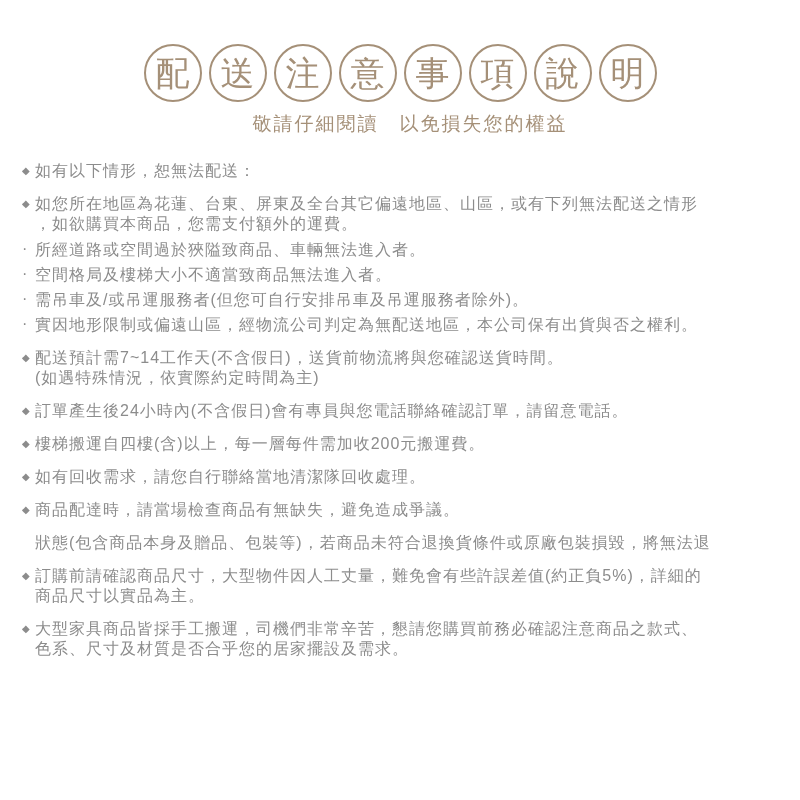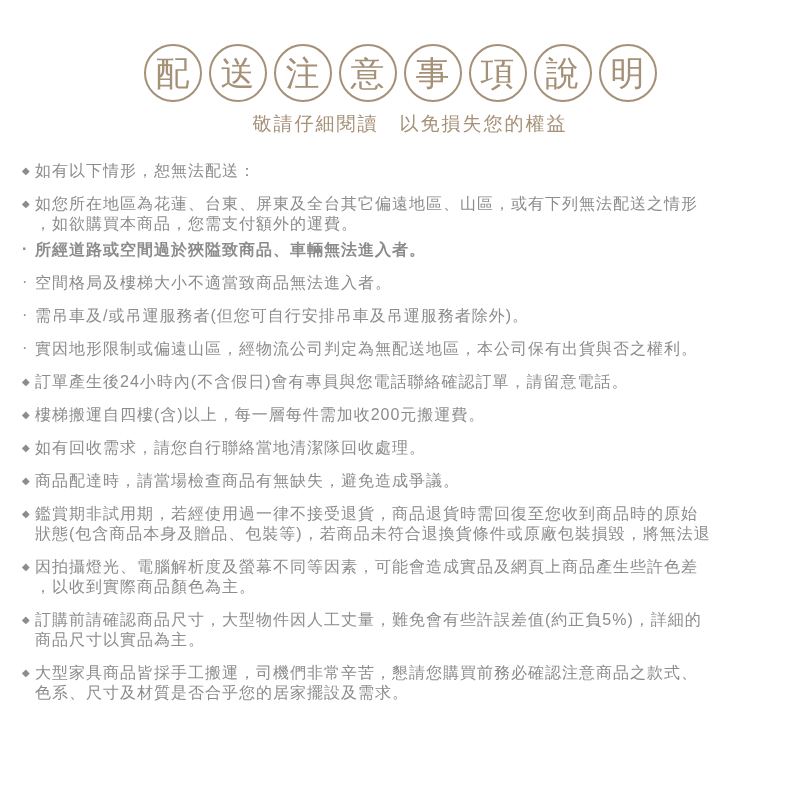--- a/index.html
+++ b/index.html
@@ -47,22 +47,22 @@
   
   .content {
     margin-top: 24px;
     padding-left: 22px;
     padding-right: 14px;
     color: var(--textcol, #8c8c8c);
     font-size: 16px;
     letter-spacing: 1px;
   }
   .para { margin-top: 13px; }
-  .para.tight { margin-top: 12px; }
-  .para.tight-first { margin-top: 5px; font-weight: bold; }
+  .para.tight { margin-top: 4px; }
+  .para.tight-first { margin-top: 5px; }
   .line {
     line-height: 20px;
     padding-left: 13px;
     white-space: nowrap;
   }
   .line.first {
     padding-left: 0;
   }
   .bullet {
     display: inline-block;
@@ -103,38 +103,37 @@
     <div class="para tight">
       <div class="line first"><span class="bullet dot">·</span><span>空間格局及樓梯大小不適當致商品無法進入者。</span></div>
     </div>
     <div class="para tight">
       <div class="line first"><span class="bullet dot">·</span><span>需吊車及/或吊運服務者(但您可自行安排吊車及吊運服務者除外)。</span></div>
     </div>
     <div class="para tight">
       <div class="line first"><span class="bullet dot">·</span><span>實因地形限制或偏遠山區，經物流公司判定為無配送地區，本公司保有出貨與否之權利。</span></div>
     </div>
     <div class="para">
+      <div class="line first"><span class="bullet diamond">◆</span><span>配送預計需7~14工作天(不含假日)，送貨前物流將與您確認送貨時間。</span></div>
+      <div class="line"><span>(如遇特殊情況，依實際約定時間為主)</span></div>
+    </div>
+    <div class="para">
       <div class="line first"><span class="bullet diamond">◆</span><span>訂單產生後24小時內(不含假日)會有專員與您電話聯絡確認訂單，請留意電話。</span></div>
     </div>
     <div class="para">
       <div class="line first"><span class="bullet diamond">◆</span><span>樓梯搬運自四樓(含)以上，每一層每件需加收200元搬運費。</span></div>
     </div>
     <div class="para">
       <div class="line first"><span class="bullet diamond">◆</span><span>如有回收需求，請您自行聯絡當地清潔隊回收處理。</span></div>
     </div>
     <div class="para">
       <div class="line first"><span class="bullet diamond">◆</span><span>商品配達時，請當場檢查商品有無缺失，避免造成爭議。</span></div>
     </div>
     <div class="para">
-      <div class="line first"><span class="bullet diamond">◆</span><span>鑑賞期非試用期，若經使用過一律不接受退貨，商品退貨時需回復至您收到商品時的原始</span></div>
       <div class="line"><span>狀態(包含商品本身及贈品、包裝等)，若商品未符合退換貨條件或原廠包裝損毀，將無法退</span></div>
-    </div>
-    <div class="para">
-      <div class="line first"><span class="bullet diamond">◆</span><span>因拍攝燈光、電腦解析度及螢幕不同等因素，可能會造成實品及網頁上商品產生些許色差</span></div>
-      <div class="line"><span>，以收到實際商品顏色為主。</span></div>
     </div>
     <div class="para">
       <div class="line first"><span class="bullet diamond">◆</span><span>訂購前請確認商品尺寸，大型物件因人工丈量，難免會有些許誤差值(約正負5%)，詳細的</span></div>
       <div class="line"><span>商品尺寸以實品為主。</span></div>
     </div>
     <div class="para">
       <div class="line first"><span class="bullet diamond">◆</span><span>大型家具商品皆採手工搬運，司機們非常辛苦，懇請您購買前務必確認注意商品之款式、</span></div>
       <div class="line"><span>色系、尺寸及材質是否合乎您的居家擺設及需求。</span></div>
     </div>
   </div>

